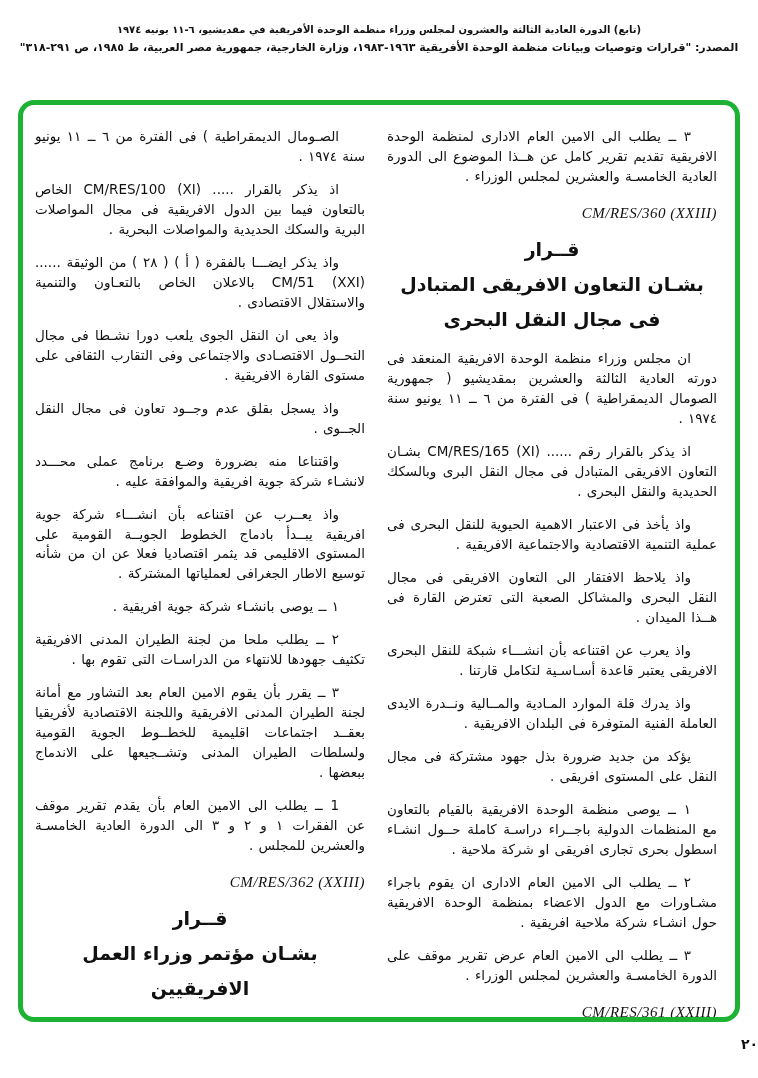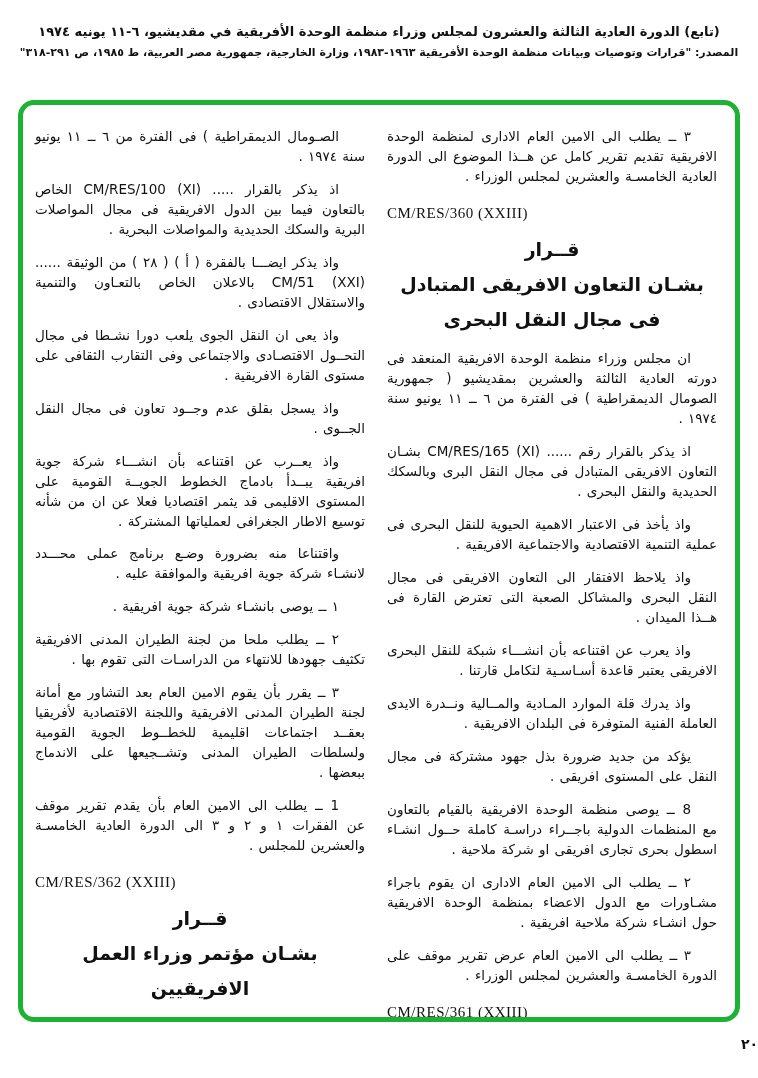--- a/index.html
+++ b/index.html
@@ -17,21 +17,21 @@
   }
   .doc-header {
     position: absolute;
     top: 22px;
     left: 0;
     width: 758px;
     text-align: center;
     direction: rtl;
   }
   .doc-header .hline1 {
-    font-size: 13px;
+    font-size: 10px;
     font-weight: bold;
     line-height: 1.6;
   }
   .doc-header .hline2 {
     font-size: 11px;
     font-weight: bold;
     line-height: 1.8;
   }
   .content-box {
     position: absolute;
@@ -61,26 +61,27 @@
   .block { margin: 0 0 13px 0; }
   .paragraph {
     font-size: 13.5px;
     line-height: 1.48;
     text-align: justify;
     text-indent: 26px;
     word-spacing: 1px;
   }
   .ref {
     direction: ltr;
-    text-align: left;
+    text-align: right;
     font-family: "Liberation Serif", serif;
     font-size: 15px;
     letter-spacing: 0.5px;
     margin: 18px 0 10px 0;
     text-indent: 0;
+    font-style: italic;
   }
   .heading {
     text-align: center;
     font-weight: bold;
     font-size: 19px;
     line-height: 1.85;
     margin: 6px 0 12px 0;
   }
   .page-number {
     position: absolute;
@@ -110,36 +111,36 @@
           <div>بشـان التعاون الافريقى المتبادل</div>
           <div>فى مجال النقل البحرى</div>
         </div>
         <div class="block paragraph">ان مجلس وزراء منظمة الوحدة الافريقية المنعقد فى دورته العادية الثالثة والعشرين بمقديشيو ( جمهورية الصومال الديمقراطية ) فى الفترة من ٦ ــ ١١ يونيو سنة ١٩٧٤ .</div>
         <div class="block paragraph">اذ يذكر بالقرار رقم ...... ‎CM/RES/165 (XI)‎ بشـان التعاون الافريقى المتبادل فى مجال النقل البرى وبالسكك الحديدية والنقل البحرى .</div>
         <div class="block paragraph">واذ يأخذ فى الاعتبار الاهمية الحيوية للنقل البحرى فى عملية التنمية الاقتصادية والاجتماعية الافريقية .</div>
         <div class="block paragraph">واذ يلاحظ الافتقار الى التعاون الافريقى فى مجال النقل البحرى والمشاكل الصعبة التى تعترض القارة فى هــذا الميدان .</div>
         <div class="block paragraph">واذ يعرب عن اقتناعه بأن انشـــاء شبكة للنقل البحرى الافريقى يعتبر قاعدة أسـاسـية لتكامل قارتنا .</div>
         <div class="block paragraph">واذ يدرك قلة الموارد المـادية والمــالية ونــدرة الايدى العاملة الفنية المتوفرة فى البلدان الافريقية .</div>
         <div class="block paragraph">يؤكد من جديد ضرورة بذل جهود مشتركة فى مجال النقل على المستوى افريقى .</div>
-        <div class="block paragraph">8 ــ يوصى منظمة الوحدة الافريقية بالقيام بالتعاون مع المنظمات الدولية باجــراء دراسـة كاملة حــول انشـاء اسطول بحرى تجارى افريقى او شركة ملاحية .</div>
+        <div class="block paragraph">١ ــ يوصى منظمة الوحدة الافريقية بالقيام بالتعاون مع المنظمات الدولية باجــراء دراسـة كاملة حــول انشـاء اسطول بحرى تجارى افريقى او شركة ملاحية .</div>
         <div class="block paragraph">٢ ــ يطلب الى الامين العام الادارى ان يقوم باجراء مشـاورات مع الدول الاعضاء بمنظمة الوحدة الافريقية حول انشـاء شركة ملاحية افريقية .</div>
         <div class="block paragraph">٣ ــ يطلب الى الامين العام عرض تقرير موقف على الدورة الخامسـة والعشرين لمجلس الوزراء .</div>
         <div class="block ref">CM/RES/361  (XXIII)</div>
         <div class="block heading">
           <div>قــرار</div>
         </div>
       </div>
     <div class="col" id="col-left">
         <div class="block paragraph">الصـومال الديمقراطية ) فى الفترة من ٦ ــ ١١ يونيو سنة ١٩٧٤ .</div>
         <div class="block paragraph">اذ يذكر بالقرار ..... ‎CM/RES/100 (XI)‎ الخاص بالتعاون فيما بين الدول الافريقية فى مجال المواصلات البرية والسكك الحديدية والمواصلات البحرية .</div>
         <div class="block paragraph">واذ يذكر ايضـــا بالفقرة ( أ ) ( ٢٨ ) من الوثيقة ...... ‎CM/51 (XXI)‎ بالاعلان الخاص بالتعـاون والتنمية والاستقلال الاقتصادى .</div>
         <div class="block paragraph">واذ يعى ان النقل الجوى يلعب دورا نشـطا فى مجال التحــول الاقتصـادى والاجتماعى وفى التقارب الثقافى على مستوى القارة الافريقية .</div>
         <div class="block paragraph">واذ يسجل بقلق عدم وجــود تعاون فى مجال النقل الجــوى .</div>
+        <div class="block paragraph">واقتناعا منه بضرورة وضـع برنامج عملى محـــدد لانشـاء شركة جوية افريقية والموافقة عليه .</div>
         <div class="block paragraph">واذ يعــرب عن اقتناعه بأن انشـــاء شركة جوية افريقية يبــدأ بادماج الخطوط الجويــة القومية على المستوى الاقليمى قد يثمر اقتصاديا فعلا عن ان من شأنه توسيع الاطار الجغرافى لعملياتها المشتركة .</div>
-        <div class="block paragraph">واقتناعا منه بضرورة وضـع برنامج عملى محـــدد لانشـاء شركة جوية افريقية والموافقة عليه .</div>
         <div class="block paragraph">١ ــ يوصى بانشـاء شركة جوية افريقية .</div>
         <div class="block paragraph">٢ ــ يطلب ملحا من لجنة الطيران المدنى الافريقية تكثيف جهودها للانتهاء من الدراسـات التى تقوم بها .</div>
         <div class="block paragraph">٣ ــ يقرر بأن يقوم الامين العام بعد التشاور مع أمانة لجنة الطيران المدنى الافريقية واللجنة الاقتصادية لأفريقيا بعقــد اجتماعات اقليمية للخطــوط الجوية القومية ولسلطات الطيران المدنى وتشــجيعها على الاندماج ببعضها .</div>
         <div class="block paragraph">1 ــ يطلب الى الامين العام بأن يقدم تقرير موقف عن الفقرات ١ و ٢ و ٣ الى الدورة العادية الخامسـة والعشرين للمجلس .</div>
         <div class="block ref">CM/RES/362  (XXIII)</div>
         <div class="block heading">
           <div>قــرار</div>
           <div>بشـان مؤتمر وزراء العمل الافريقيين</div>
         </div>
         <div class="block paragraph">ان مجلس وزراء منظمة الوحدة الافريقية المنعقد فى دورته العادية الثالثة والعشرين بمقديشيو ( جمهورية الصومال الديمقراطية ) فى الفترة من ٦ ــ ١١ يونيو ســـنة ١٩٧٤ .</div>

